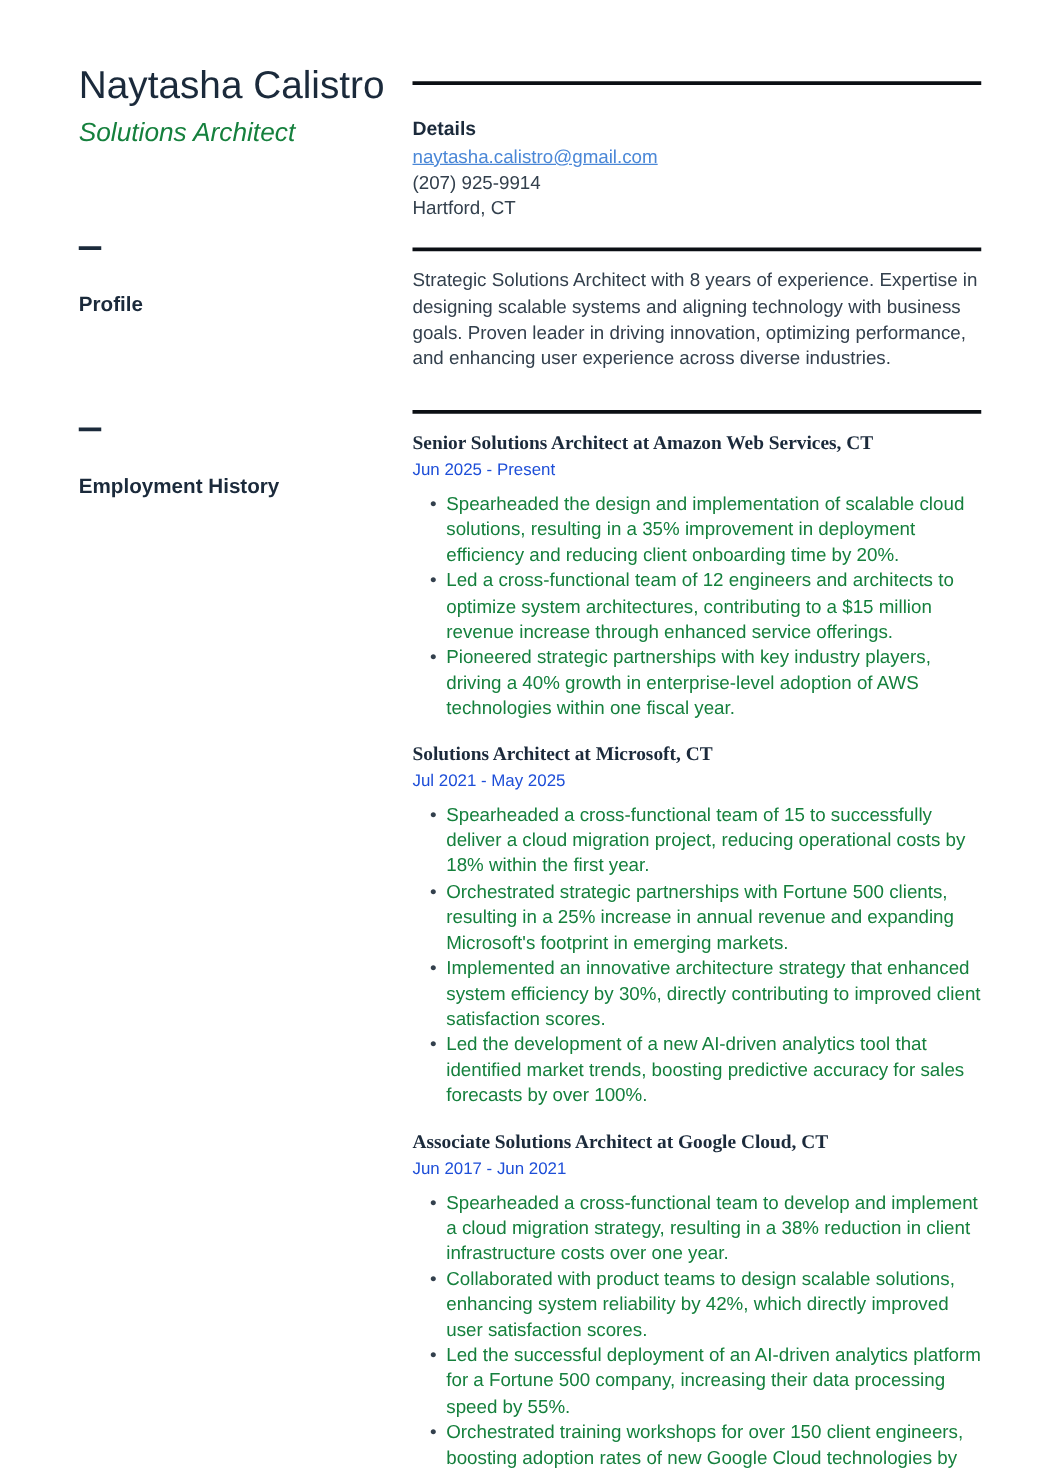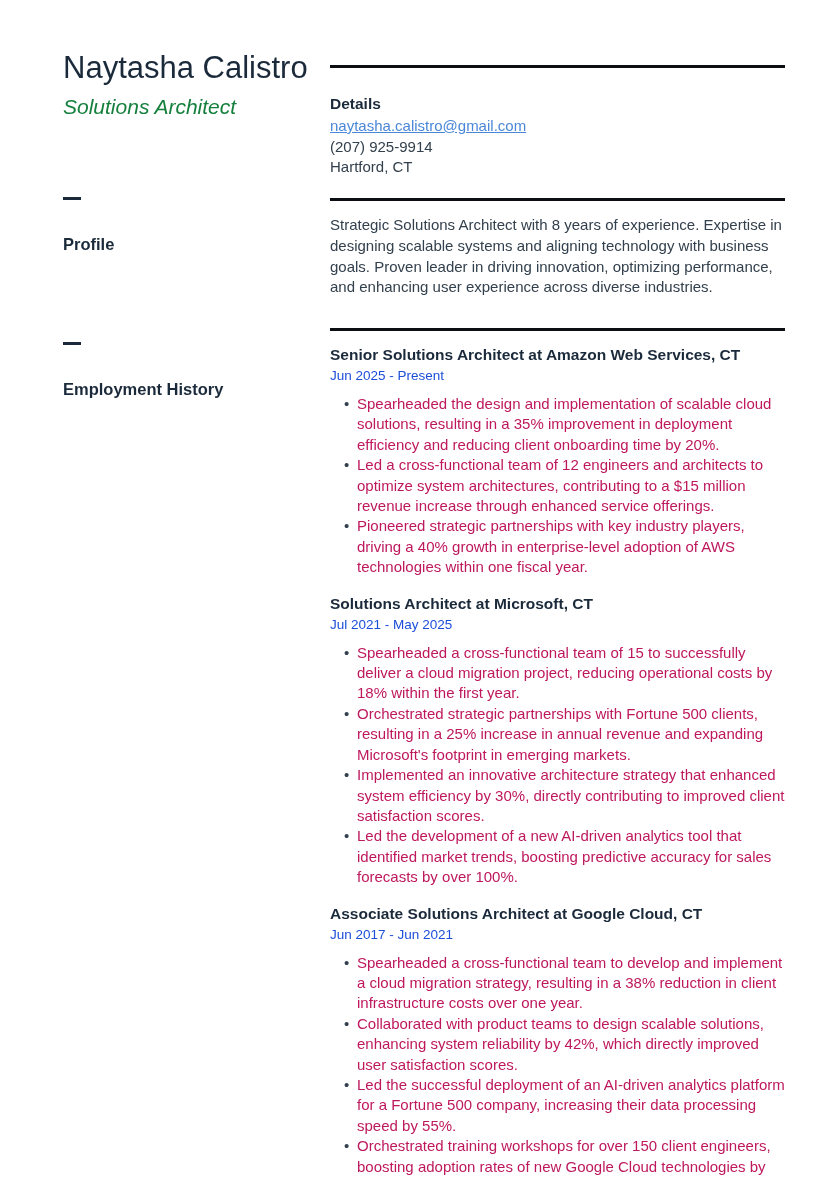--- a/index.html
+++ b/index.html
@@ -95,37 +95,38 @@
     line-height: 20.8px;
   }
 
   .jobs { padding-top: 14px; }
   .job { margin-bottom: 16px; }
   .job-heading {
     font-size: 15.5px;
     font-weight: 700;
     color: #1b2a3b;
     line-height: 20px;
+    font-family: Liberation Serif, serif;
   }
   .job-dates {
     font-size: 13.5px;
     color: #1d4ed8;
     line-height: 18px;
     margin-top: 2px;
   }
   .job ul {
     list-style: none;
     margin: 9px 0 0 0;
     padding: 0;
   }
   .job li {
     position: relative;
     padding-left: 27px;
     font-size: 15px;
-    color: #be185d;
+    color: #15803d;
     line-height: 20.4px;
   }
   .job li::before {
     content: "\2022";
     position: absolute;
     left: 14px;
     color: #33404d;
   }
 </style>
 </head>

